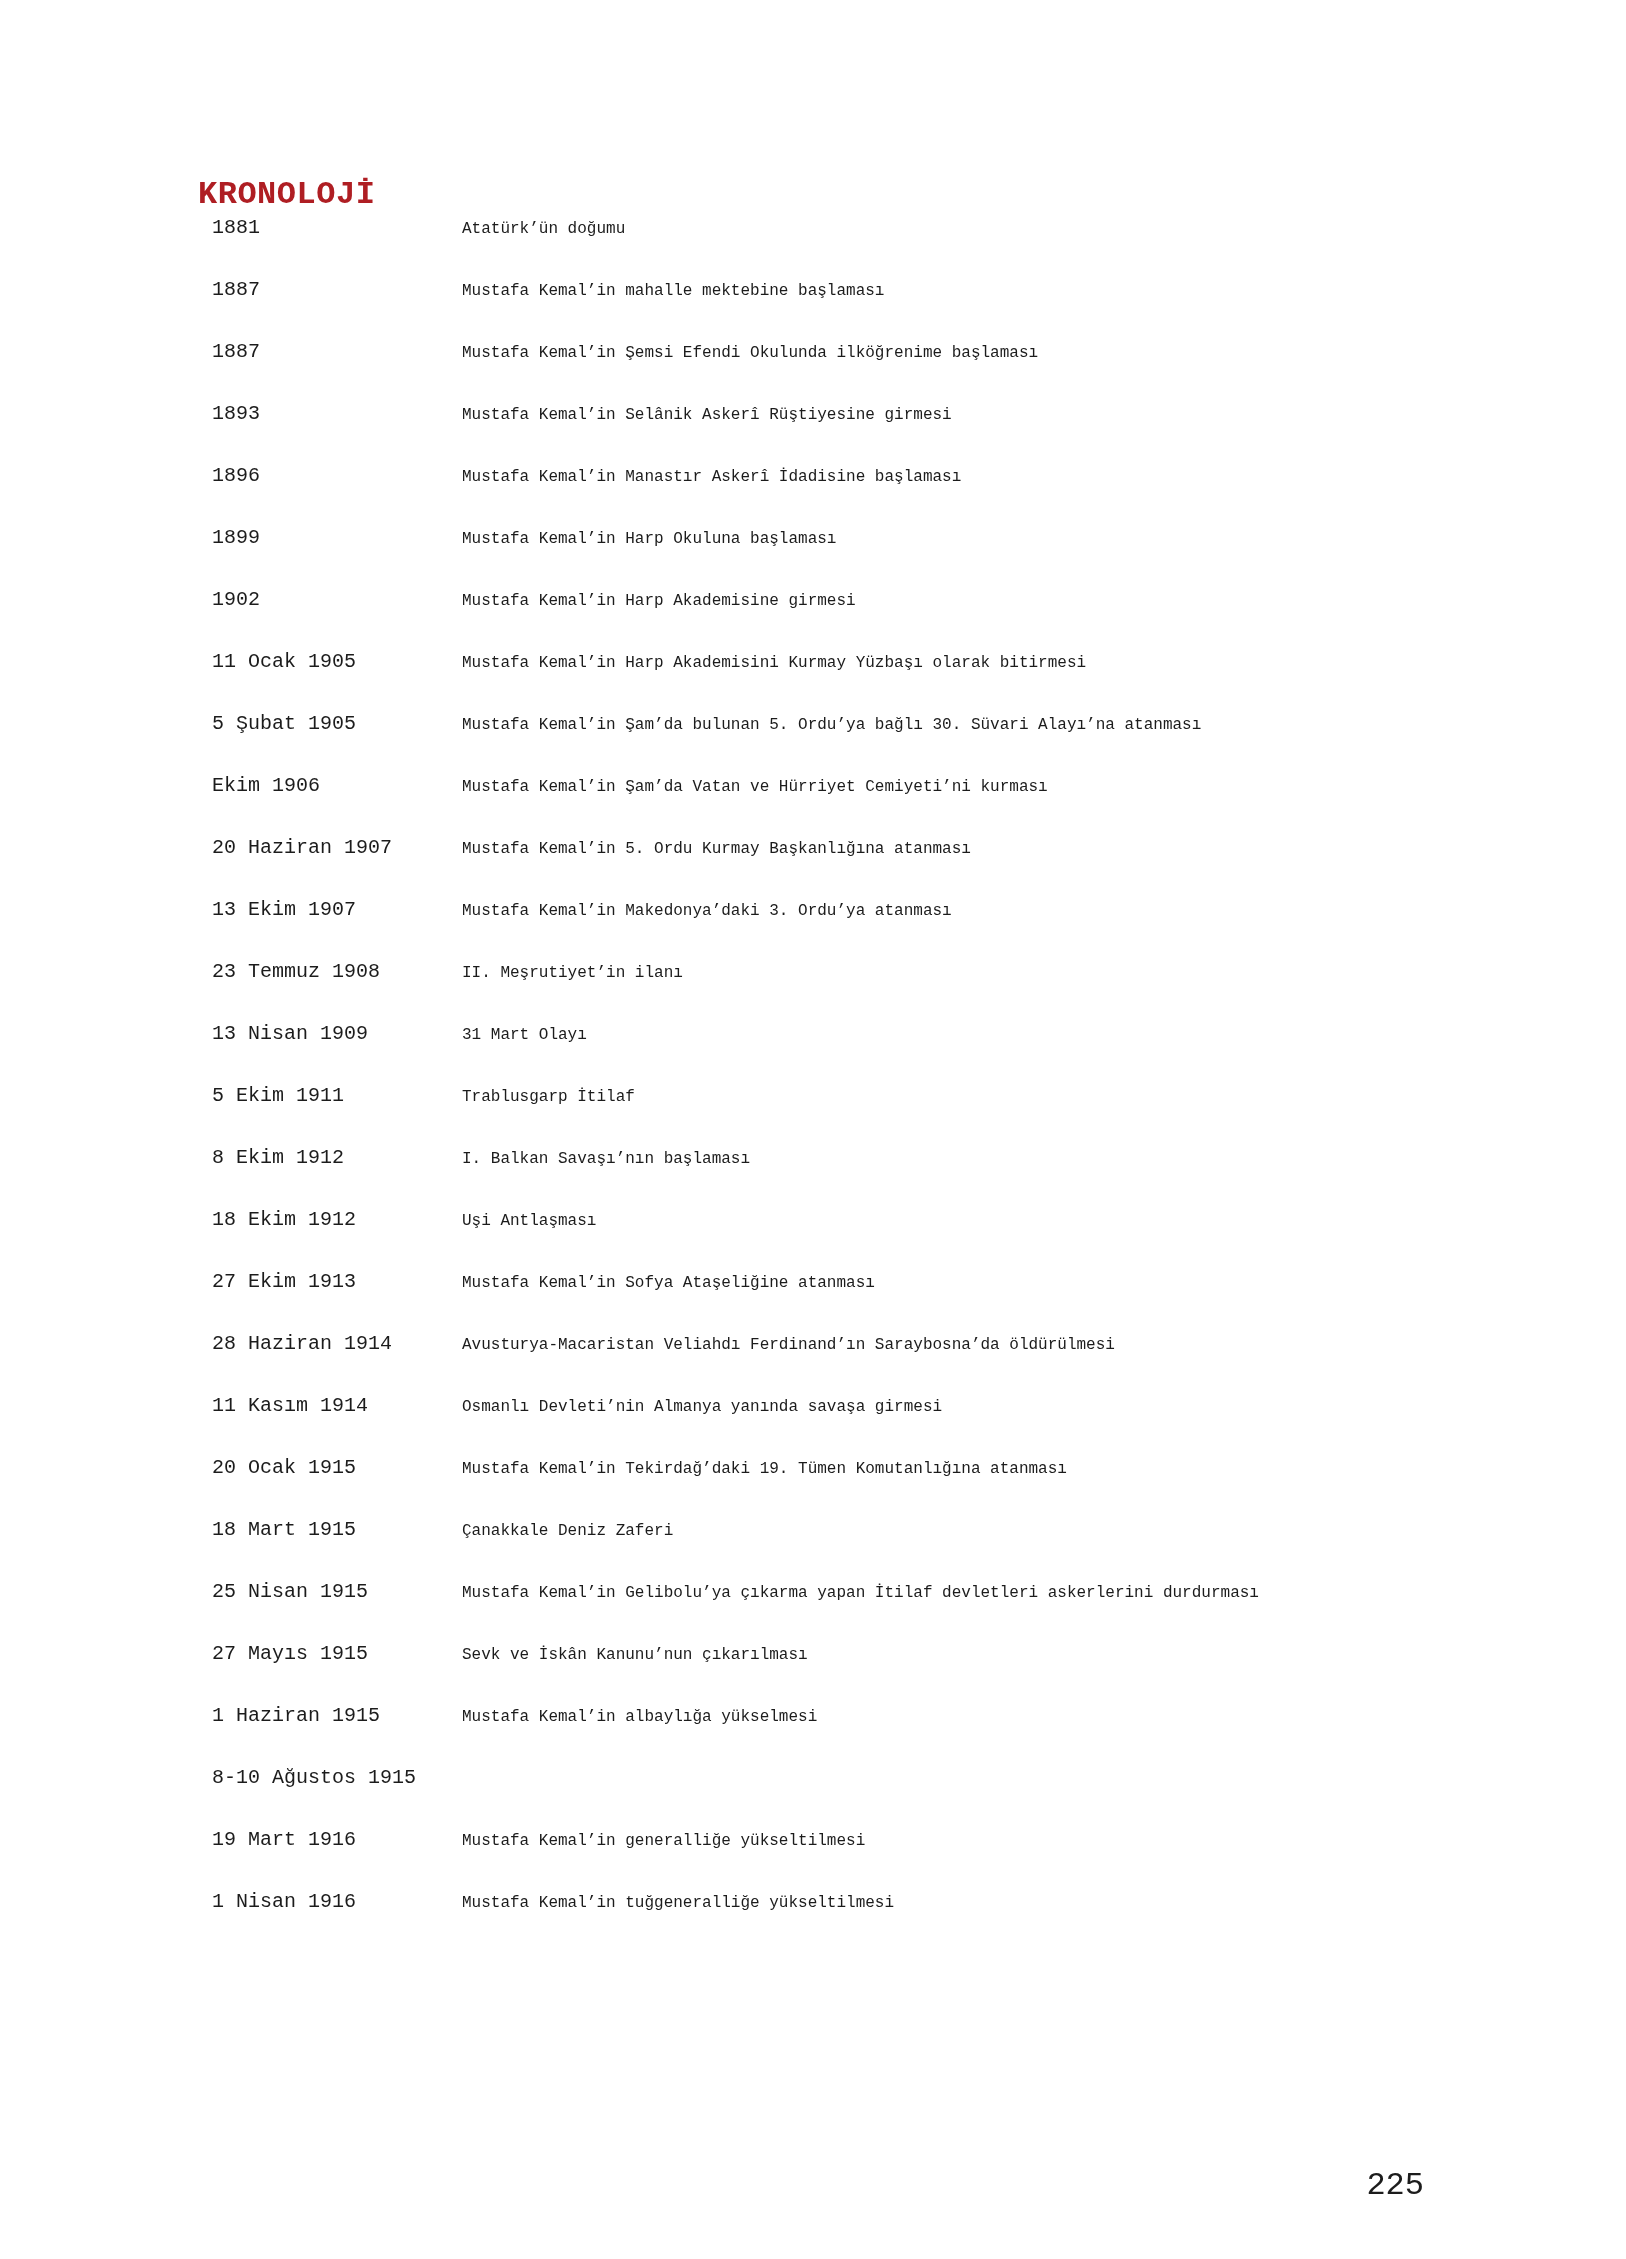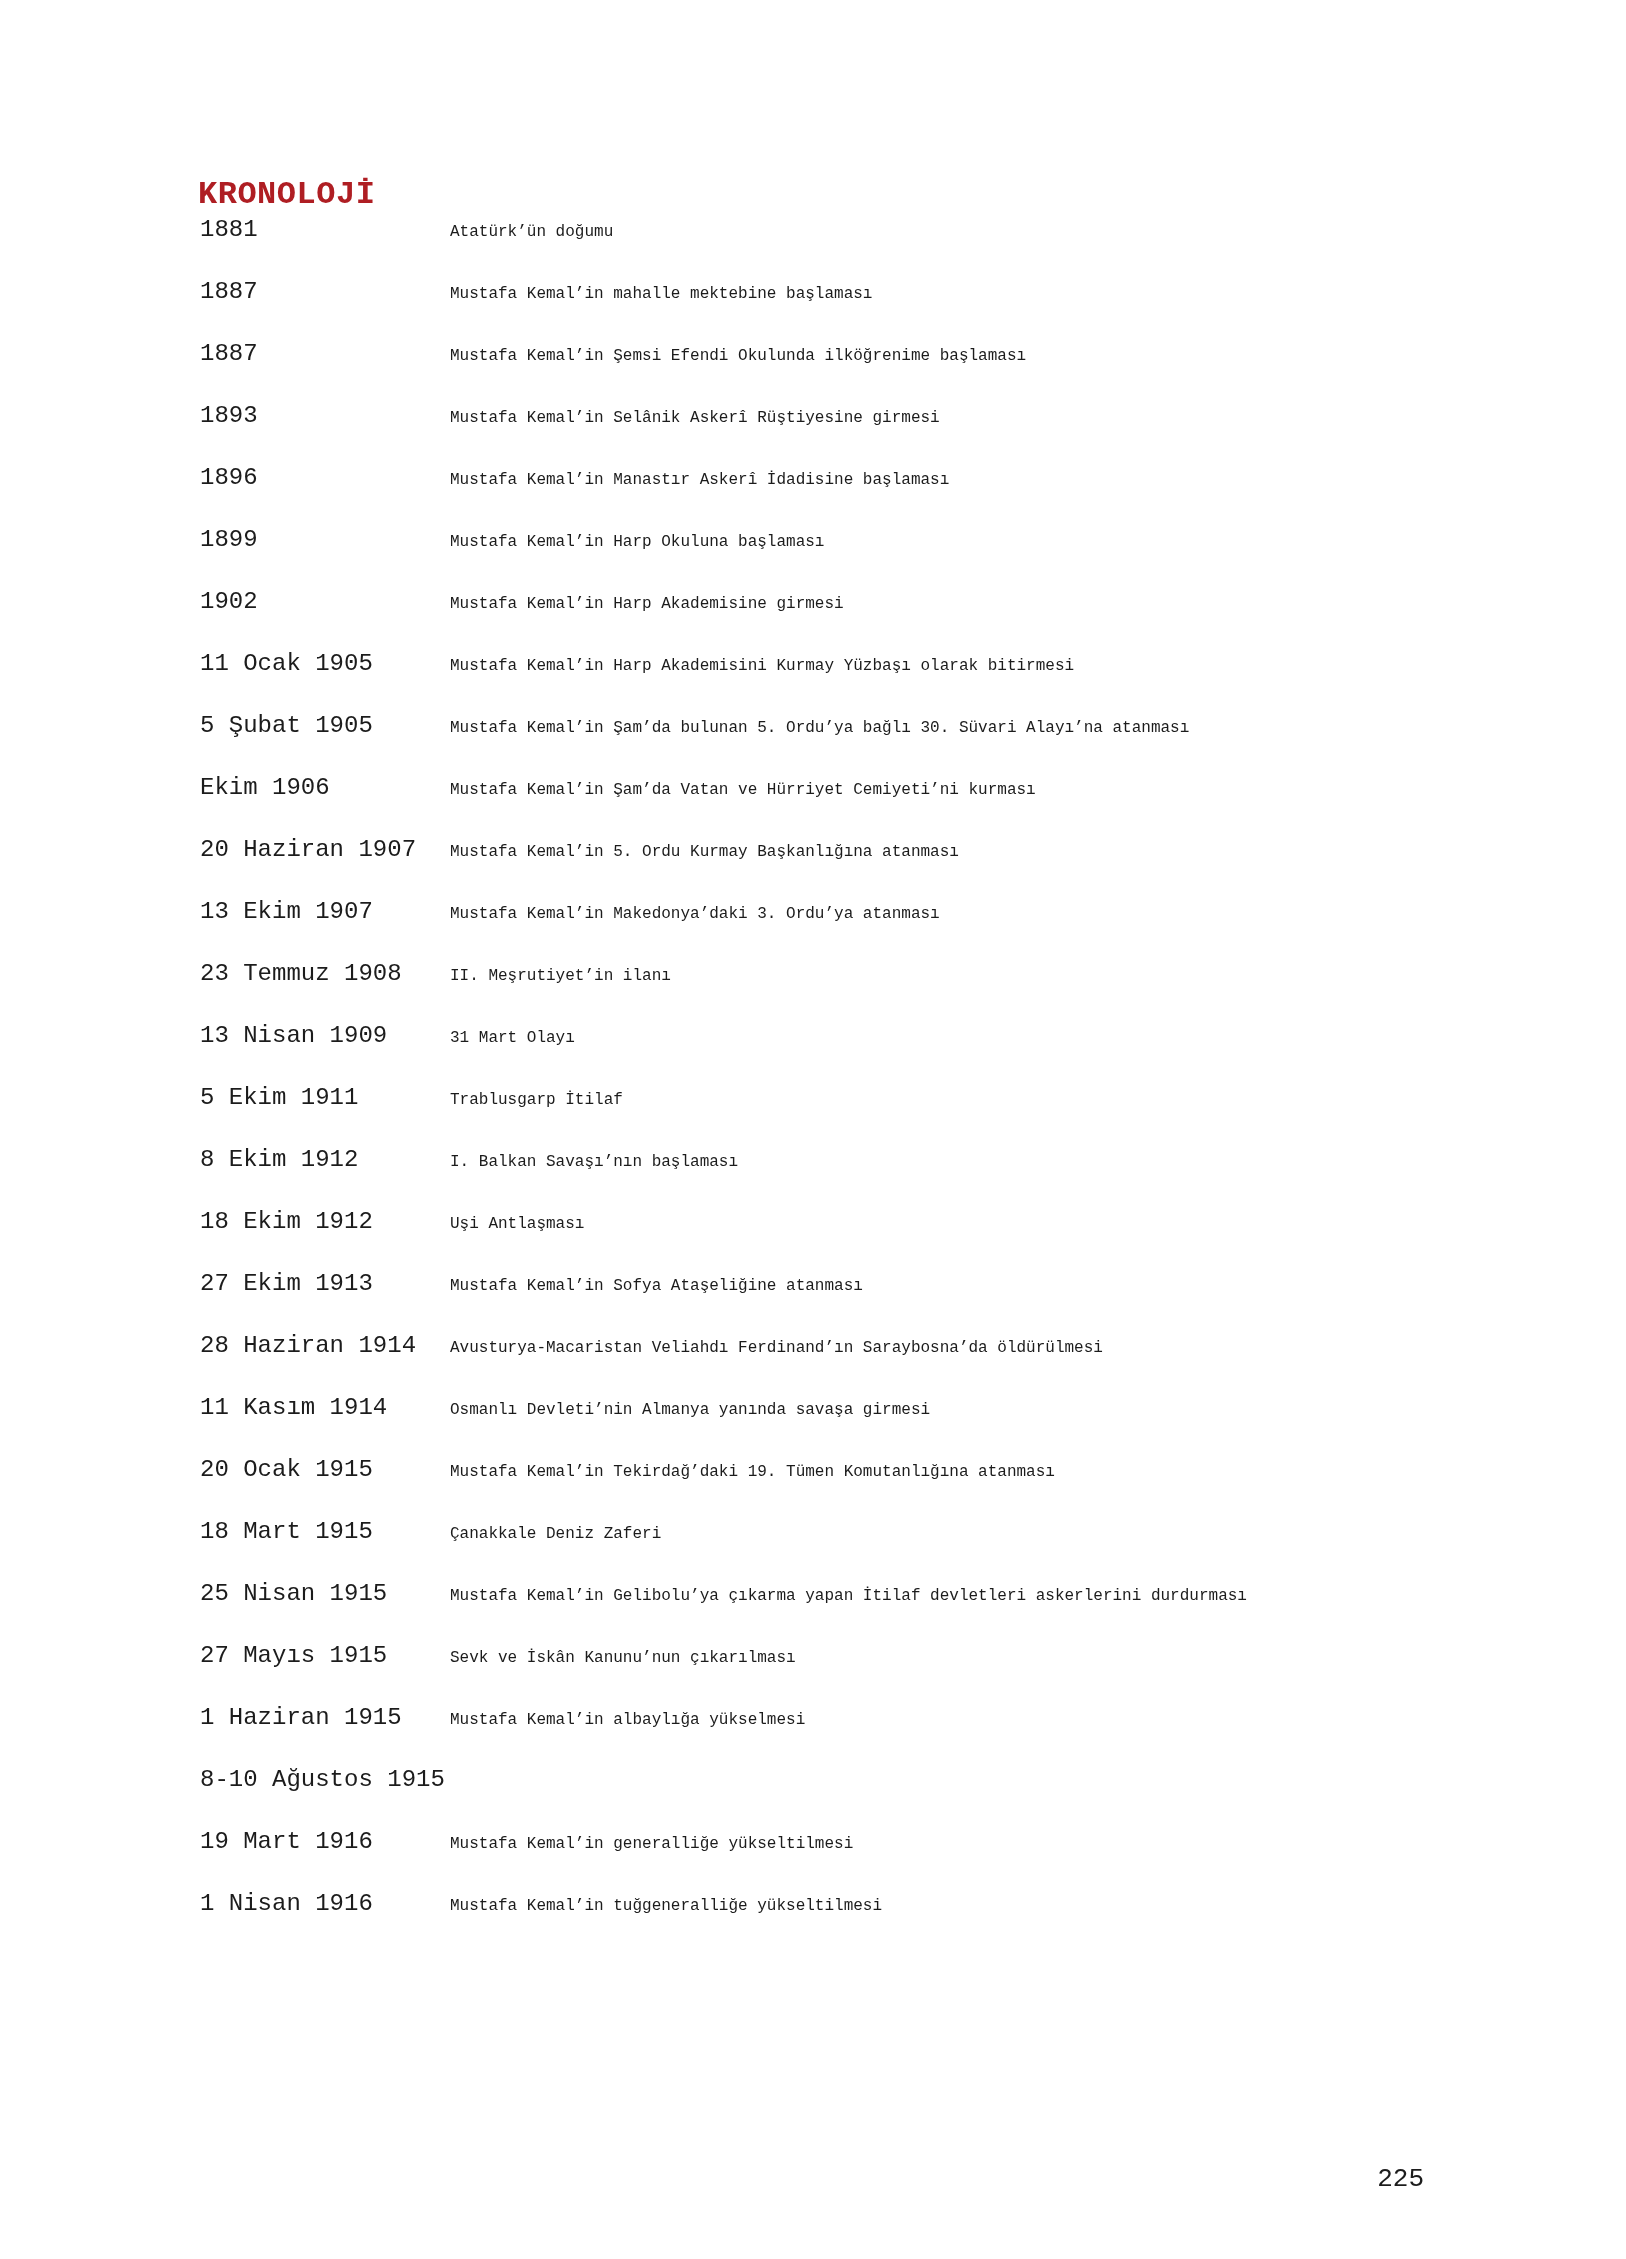--- a/index.html
+++ b/index.html
@@ -35,32 +35,33 @@
     width: 1268px;
   }
   .row {
     display: flex;
     align-items: baseline;
     height: 62px;
   }
   .date {
     flex: 0 0 250px;
     width: 250px;
-    font-size: 24px;
+    font-size: 20px;
     white-space: nowrap;
+    margin-left: 12px;
   }
   .event {
     font-size: 16px;
     white-space: nowrap;
   }
   .pagenum {
     position: absolute;
     right: 203px;
-    bottom: 66px;
-    font-size: 26px;
+    bottom: 56px;
+    font-size: 32px;
   }
 </style>
 </head>
 <body>
 
 <div class="page">
 
   <h1 class="title" style="color: rgb(175, 30, 35);">KRONOLOJİ</h1>
 
   <div class="entries">

